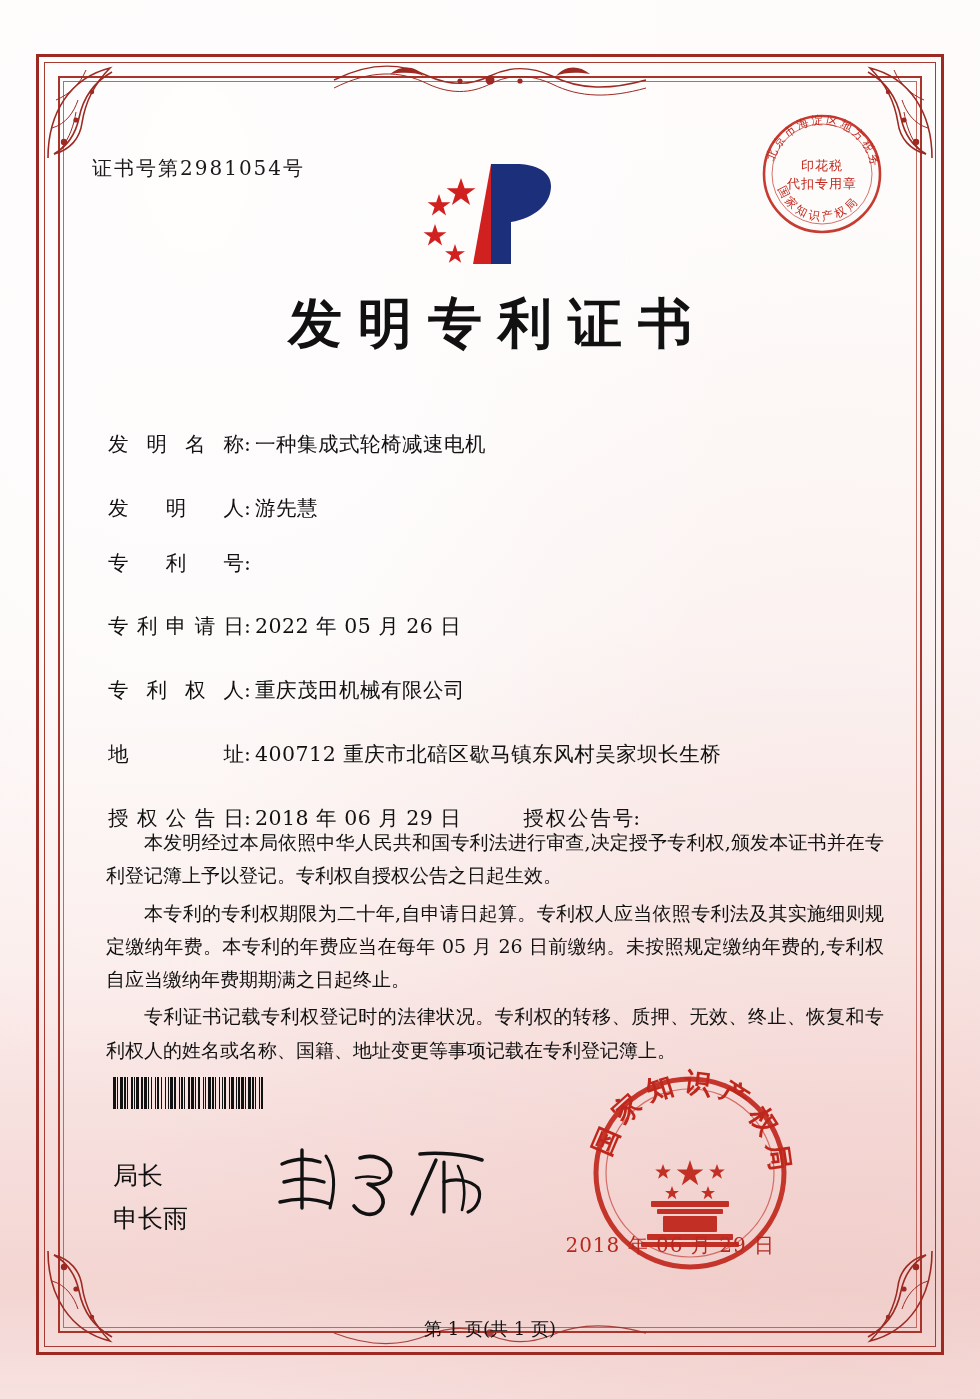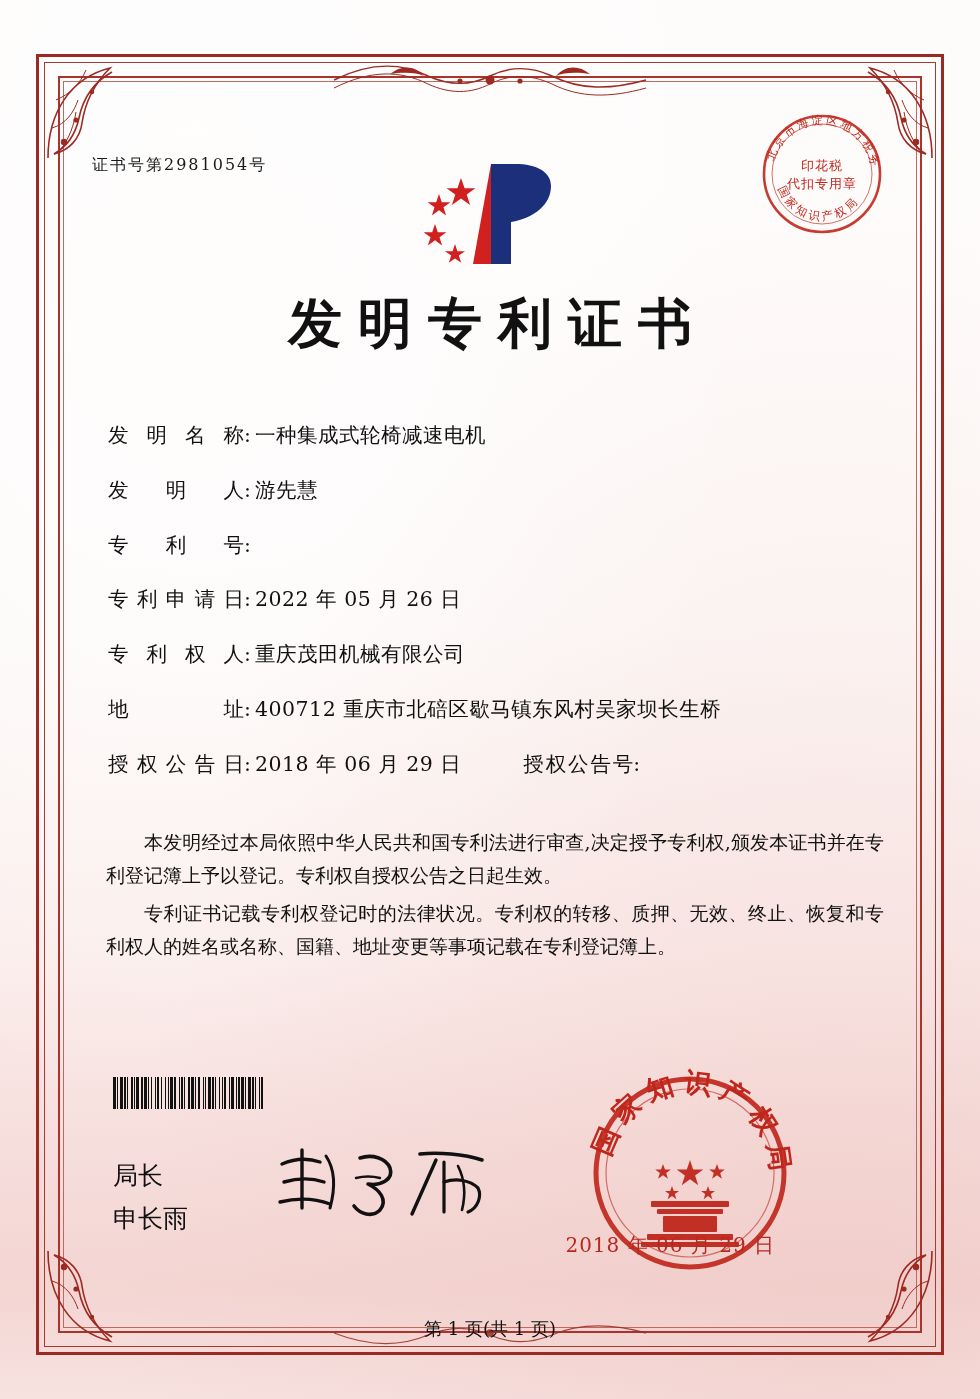--- a/index.html
+++ b/index.html
@@ -113,21 +113,21 @@
     color: #9c2a23;
     opacity: .85;
   }
   .bottom-ornament svg { display:block; width:100%; height:100%; }
 
   
   .cert-no {
     position: absolute;
     left: 92px;
     top: 155px;
-    font-size: 16px;
+    font-size: 20px;
     letter-spacing: 2px;
     color: #1a1a1a;
     font-family: "DejaVu Serif", "Liberation Serif", serif;
     white-space: nowrap;
   }
 
   
   .logo {
     position: absolute;
     left: 50%;
@@ -180,21 +180,21 @@
   }
   .field-label {
     flex: 0 0 auto;
     width: 136px;
     display: flex;
     justify-content: space-between;
     letter-spacing: 0;
   }
   .field-label span { display:inline-block; }
   .field-colon { flex: 0 0 auto; margin-right: 4px; }
-  .field-value { flex: 1 1 auto; letter-spacing: .5px; }
+  .field-value { flex: 1 1 auto; letter-spacing: .5px; margin-top: 9px; }
 
   .field-row.split .field-value { flex: 0 0 auto; }
   .second-label {
     flex: 0 0 auto;
     margin-left: 62px;
     width: 110px;
     display:flex;
     justify-content: space-between;
   }
 
@@ -477,20 +477,21 @@
           <span>告</span>
           <span>号</span>
       </div>
       <div class="field-colon">:</div>
     </div>
 
   </div>
 
   <div class="body-text">
     <p>本发明经过本局依照中华人民共和国专利法进行审查,决定授予专利权,颁发本证书并在专利登记簿上予以登记。专利权自授权公告之日起生效。</p>
+    <p>本专利的专利权期限为二十年,自申请日起算。专利权人应当依照专利法及其实施细则规定缴纳年费。本专利的年费应当在每年 05 月 26 日前缴纳。未按照规定缴纳年费的,专利权自应当缴纳年费期期满之日起终止。</p>
     <p>专利证书记载专利权登记时的法律状况。专利权的转移、质押、无效、终止、恢复和专利权人的姓名或名称、国籍、地址变更等事项记载在专利登记簿上。</p>
   </div>
 
   <div class="barcode" id="barcode">
       <i style="width: 3px;"></i>
       <i style="width: 1px; background: transparent;"></i>
       <i style="width: 1px;"></i>
       <i style="width: 2px; background: transparent;"></i>
       <i style="width: 3px;"></i>
       <i style="width: 1px; background: transparent;"></i>

